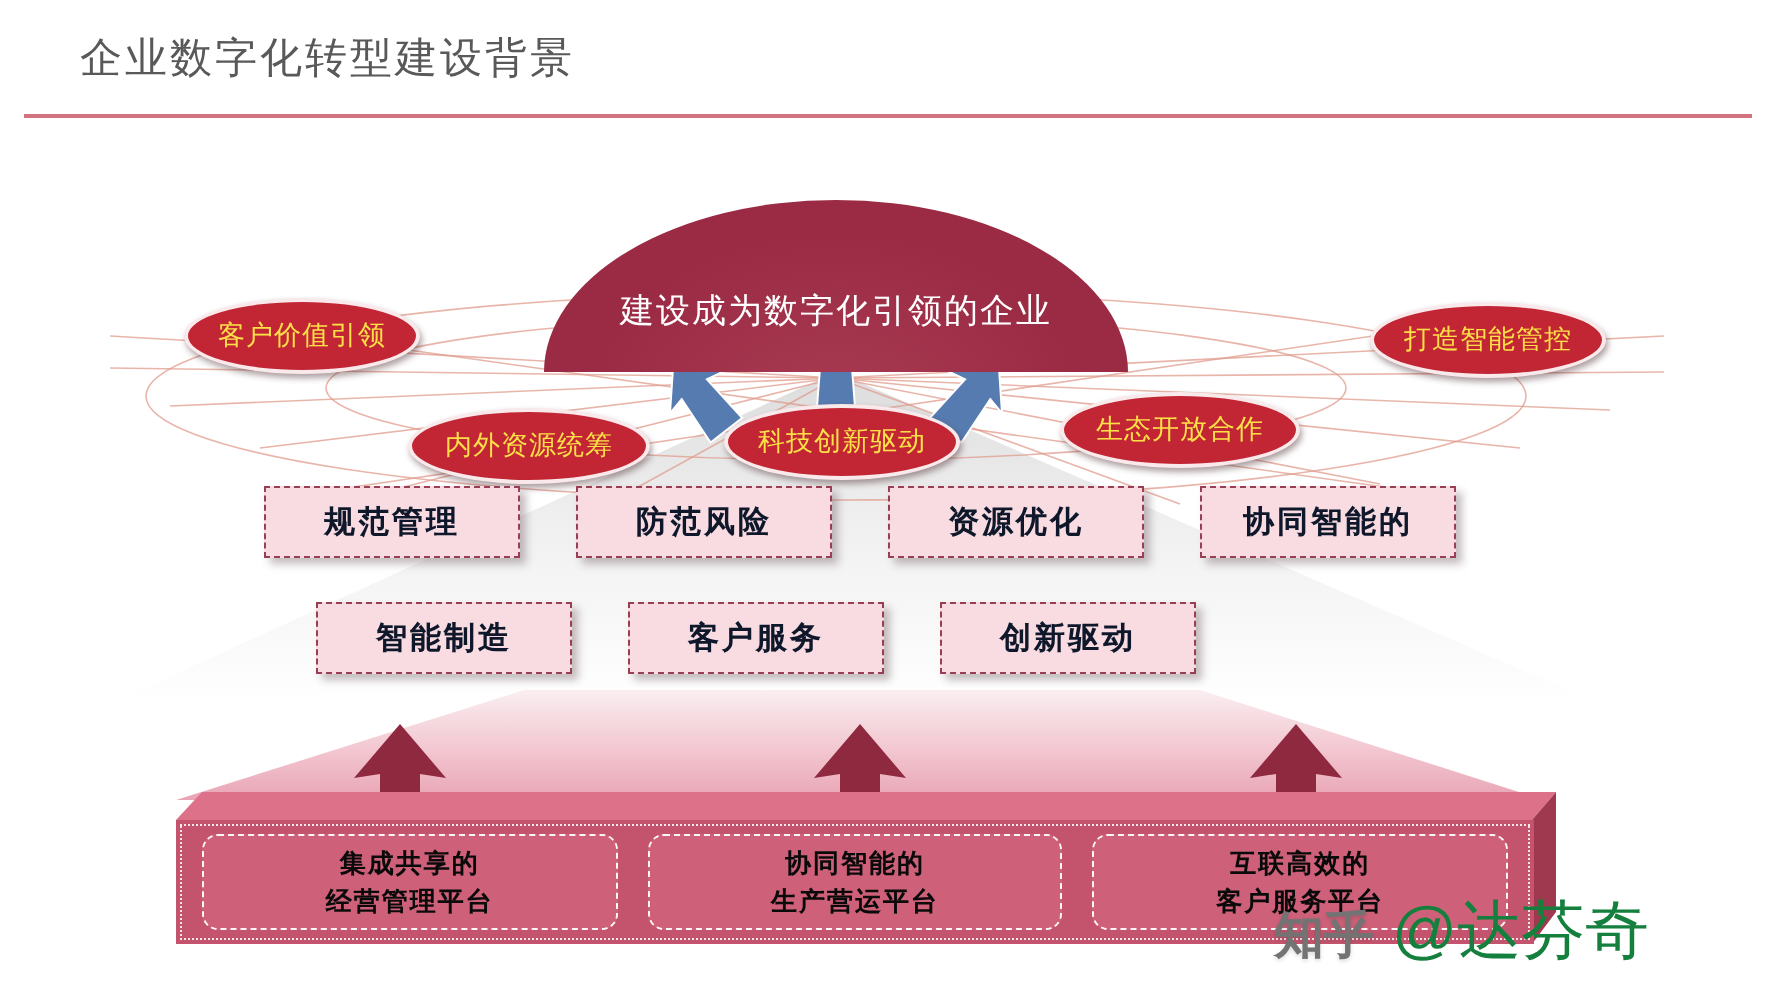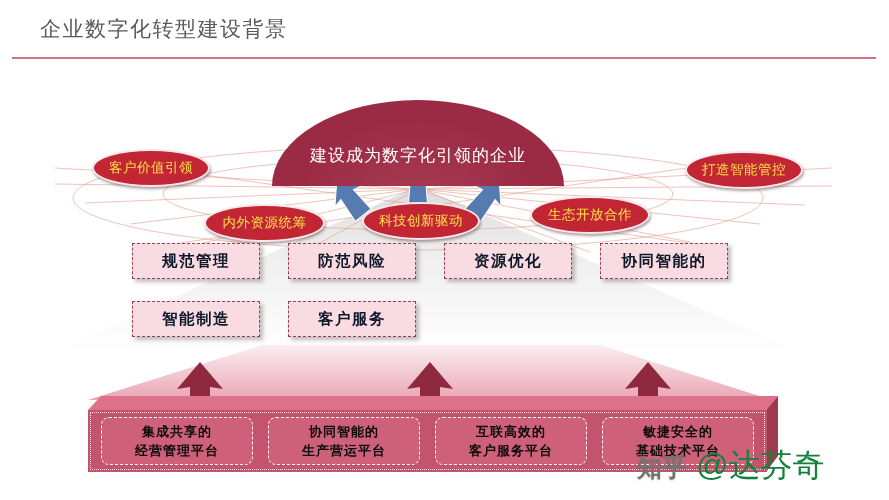--- a/index.html
+++ b/index.html
@@ -51,21 +51,21 @@
   .pill5{left:362px;top:202px;width:114px;height:34px;}
   
   .cap-box{
     width:128px;height:36px;box-sizing:border-box;
     background:var(--box-fill,#f8dce2);
     border:1.6px dashed var(--box-border,#9a3e55);
     box-shadow:3px 3px 4px rgba(110,90,95,.4);
     display:flex;align-items:center;justify-content:center;
     font-size:15.5px;font-weight:bold;color:#0f172a;letter-spacing:1.5px;white-space:nowrap;
   }
-  .r1{top:243px;} .r2{top:301px;}
+  .r1{top:243px;} .r2{top:301px;margin-left:26px;}
   .c1{left:132px;} .c2{left:288px;} .c3{left:444px;} .c4{left:600px;}
   
   .platform-top{
     left:88px;top:396px;width:694px;height:14px;
     background:var(--platform-top,#dc7189);
     clip-path:polygon(13px 0px,690px 0px,678px 14px,0px 14px);
   }
   .platform-side{
     left:766px;top:396px;width:13px;height:76px;
     background:var(--platform-side,#9e3950);
@@ -153,40 +153,37 @@
     <span>科技创新驱动</span>
   </div>
 
   <div class="abs cap-box r1 c1">规范管理</div>
   <div class="abs cap-box r1 c3">资源优化</div>
   <div class="abs cap-box r1 c2">防范风险</div>
   <div class="abs cap-box r1 c4">协同智能的</div>
 
   <div class="abs cap-box r2 c1">智能制造</div>
   <div class="abs cap-box r2 c2">客户服务</div>
+  <div class="abs cap-box r2 c3">创新驱动</div>
 
   <div class="abs platform-top"></div>
   <div class="abs platform-side"></div>
   <div class="abs platform-front">
     <div class="platform-box">
       <span>集成共享的</span>
       <span>经营管理平台</span>
     </div>
     <div class="platform-box">
       <span>协同智能的</span>
       <span>生产营运平台</span>
     </div>
     <div class="platform-box">
       <span>互联高效的</span>
       <span>客户服务平台</span>
     </div>
-    <div class="platform-box">
-      <span>敏捷安全的</span>
-      <span>基础技术平台</span>
-    </div>
   </div>
 
   <div class="abs page-title">企业数字化转型建设背景</div>
   <div class="abs title-rule"></div>
 
   <div class="abs watermark">
     <span class="wm-brand">知乎</span>
     <span class="wm-author">@达芬奇</span>
   </div>
 

